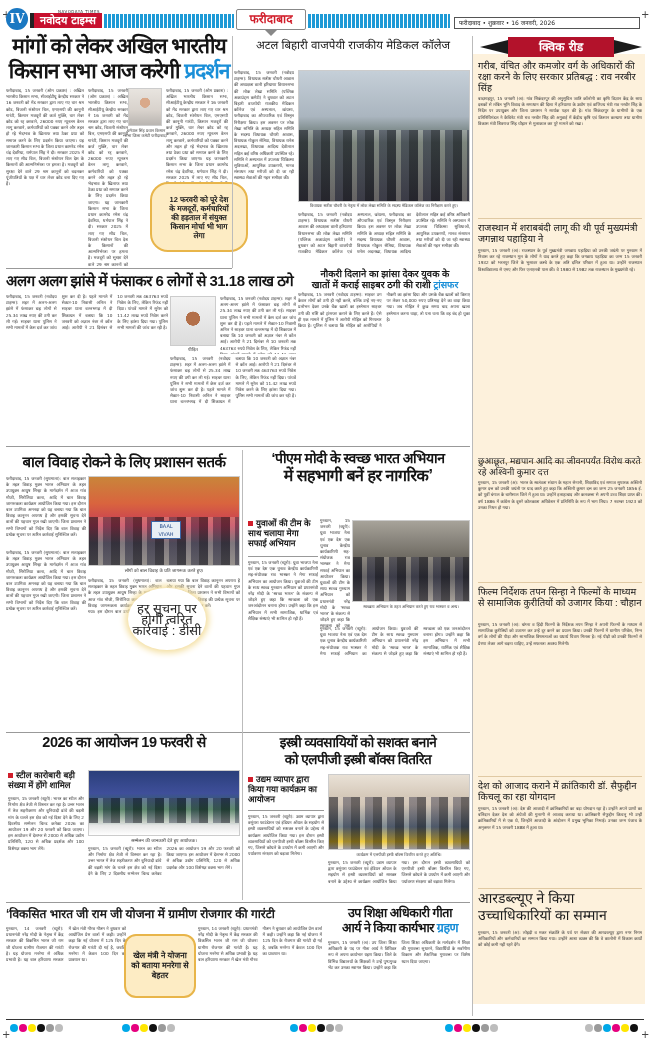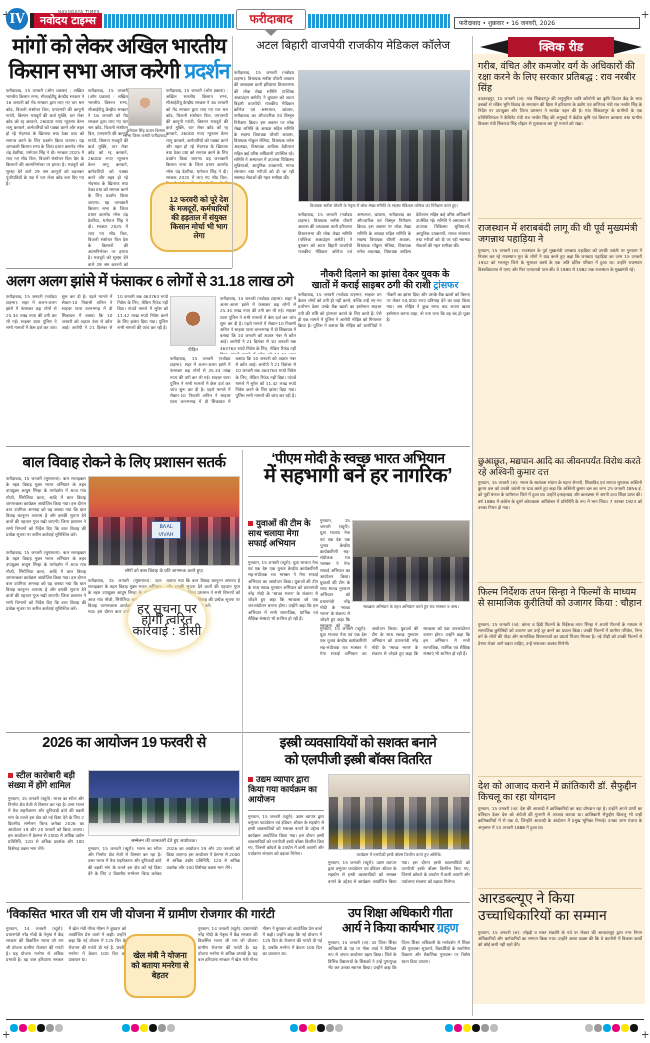--- a/index.html
+++ b/index.html
@@ -144,21 +144,21 @@
   <div class="people-row"></div>
   <div class="abs" style="left:62px;top:44px;width:30px;height:18px;background:#e8eef5;border:1px solid #3a66a8;font-size:5px;color:#2a4f8f;text-align:center;line-height:8px;">BAAL VIVAH</div>
 </div>
 <div class="abs caption" style="left:88px;top:568px;width:152px;">लोगों को बाल विवाह के प्रति जागरूक करते हुए।</div>
 <div class="abs body-text" style="left:6px;top:550px;width:80px;height:180px;">फरीदाबाद, 15 जनवरी (सुधमाला): बाल सलाहकार के तहत विवाह मुक्त भारत अभियान के तहत उपायुक्त आयुष सिन्हा के मार्गदर्शन में आज गांव मौजी, सिरोलिया कला, आदि में बाल विवाह जागरूकता कार्यक्रम आयोजित किया गया। इस दौरान बाल उपमित्रा अमनदा को यह बताया गया कि बाल विवाह कानूनन अपराध है और इसकी सूचना देने वालों की पहचान गुप्त रखी जाएगी। जिला प्रशासन ने सभी विभागों को निर्देश दिए कि बाल विवाह की प्रत्येक सूचना पर त्वरित कार्रवाई सुनिश्चित करें।</div>
 <div class="abs body-text cols-2" style="left:88px;top:578px;width:152px;height:152px;">फरीदाबाद, 15 जनवरी (सुधमाला): बाल सलाहकार के तहत विवाह मुक्त भारत अभियान के तहत उपायुक्त आयुष सिन्हा के मार्गदर्शन में आज गांव मौजी, सिरोलिया कला, आदि में बाल विवाह जागरूकता कार्यक्रम आयोजित किया गया। इस दौरान बाल उपमित्रा अमनदा को यह बताया गया कि बाल विवाह कानूनन अपराध है और इसकी सूचना देने वालों की पहचान गुप्त रखी जाएगी। जिला प्रशासन ने सभी विभागों को निर्देश दिए कि बाल विवाह की प्रत्येक सूचना पर त्वरित कार्रवाई सुनिश्चित करें।</div>
 <div class="pull-plain" style="left:128px;top:588px;width:78px;height:62px;font-size:13px;line-height:11px;font-family:'Liberation Sans',sans-serif;">हर सूचना पर होगी त्वरित कार्रवाई : डीसी</div>
 
 <div class="abs" style="left:244px;top:450px;width:228px;">
   <div class="hl hl-condensed" style="font-size:14px;line-height:17px;">‘पीएम मोदी के स्वच्छ भारत अभियान</div>
-  <div class="hl hl-condensed" style="font-size:20px;line-height:17px;">में सहभागी बनें हर नागरिक’</div>
+  <div class="hl hl-condensed" style="font-size:16px;line-height:17px;">में सहभागी बनें हर नागरिक’</div>
 </div>
 <div class="abs sub-kicker" style="left:248px;top:518px;width:70px;">
   <span class="kicker-dot"></span><span>युवाओं की टीम के साथ चलाया मेगा सफाई अभियान</span>
 </div>
 <div class="rule" style="left:248px;top:556px;width:70px;"></div>
 <div class="abs body-text" style="left:248px;top:560px;width:70px;height:170px;">गुरुग्राम, 15 जनवरी (ब्यूरो): युवा भाजपा नेता एवं एक देश एक चुनाव केन्द्रीय कार्यकारिणी सह-संयोजक राव भास्कर ने मेगा सफाई अभियान का आयोजन किया। युवाओं की टीम के साथ स्वच्छ गुरुग्राम अभियान को प्रधानमंत्री नरेंद्र मोदी के 'स्वच्छ भारत' के संकल्प से जोड़ते हुए कहा कि स्वच्छता को एक जनआंदोलन बनाना होगा। उन्होंने कहा कि इस अभियान में सभी सामाजिक, धार्मिक एवं शैक्षिक संस्थाएं भी शामिल हो रही हैं।</div>
 <div class="abs body-text" style="left:320px;top:518px;width:30px;height:110px;">गुरुग्राम, 15 जनवरी (ब्यूरो): युवा भाजपा नेता एवं एक देश एक चुनाव केन्द्रीय कार्यकारिणी सह-संयोजक राव भास्कर ने मेगा सफाई अभियान का आयोजन किया। युवाओं की टीम के साथ स्वच्छ गुरुग्राम अभियान को प्रधानमंत्री नरेंद्र मोदी के 'स्वच्छ भारत' के संकल्प से जोड़ते हुए कहा कि स्वच्छता को एक जनआंदोलन बनाना होगा। उन्होंने कहा कि इस अभियान में सभी सामाजिक, धार्मिक एवं शैक्षिक संस्थाएं भी शामिल हो रही हैं।</div>
 <div class="abs photo scene-clean" style="left:352px;top:520px;width:118px;height:82px;">
   <div class="people-row"></div>
 </div>

